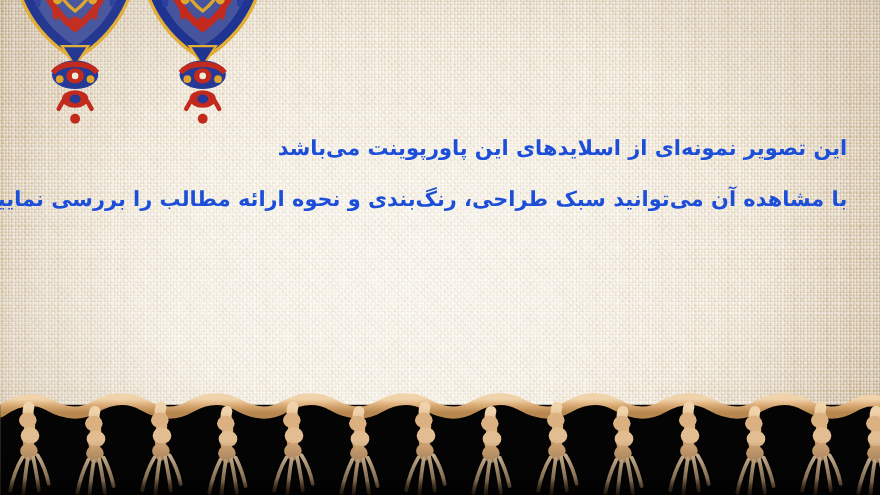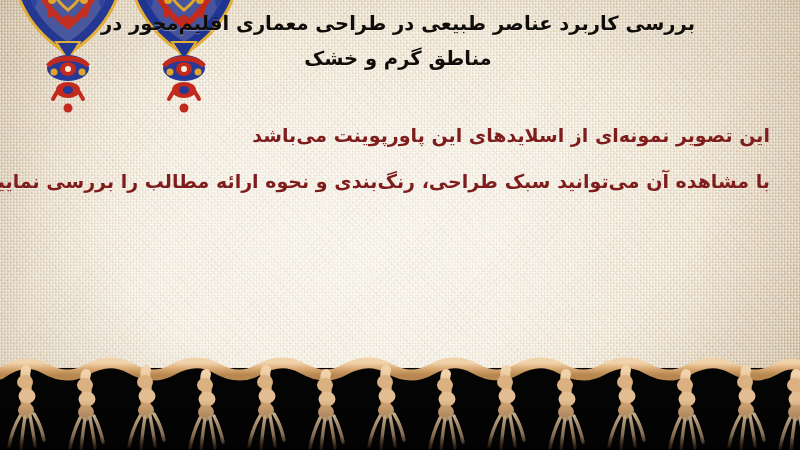--- a/index.html
+++ b/index.html
@@ -115,21 +115,21 @@
   }
   .title .ln { display: block; }
   .title .ln2 { text-align: center; }
 
   .body-block {
     position: absolute;
     top: 112px;
     right: 30px;
     left: 30px;
     text-align: right;
-    color: #7f1d1d;
+    color: #1d4ed8;
     font-size: 19px;
     font-weight: 700;
   }
   .body-line {
     display: block;
     line-height: 46px;
     white-space: nowrap;
     text-shadow: 0 1px 0 rgba(255,255,255,0.32);
   }
 
@@ -249,24 +249,20 @@
         <ellipse cx="0" cy="0" rx="12" ry="8" fill="#c22a1d"></ellipse>
         <ellipse cx="0" cy="0" rx="5" ry="4" fill="#243a96"></ellipse>
         <path d="M-11 2 L-15 9 M11 2 L15 9" stroke="#c22a1d" stroke-width="4" stroke-linecap="round"></path>
       </g>
       <circle cx="62" cy="166" r="4.5" fill="#c22a1d"></circle>
     </svg>
   </div>
 
   <div class="text-layer">
 
-    <div class="title">
-      <span class="ln ln1">بررسی کاربرد عناصر طبیعی در طراحی معماری اقلیم‌محور در</span>
-      <span class="ln ln2">مناطق گرم و خشک</span>
-    </div>
 
     <div class="body-block">
       <span class="body-line">این تصویر نمونه‌ای از اسلایدهای این پاورپوینت می‌باشد</span>
       <span class="body-line">با مشاهده آن می‌توانید سبک طراحی، رنگ‌بندی و نحوه ارائه مطالب را بررسی نمایید</span>
     </div>
 
   </div>
 
   <div class="fringe">
     <div class="fringe-black"></div>

